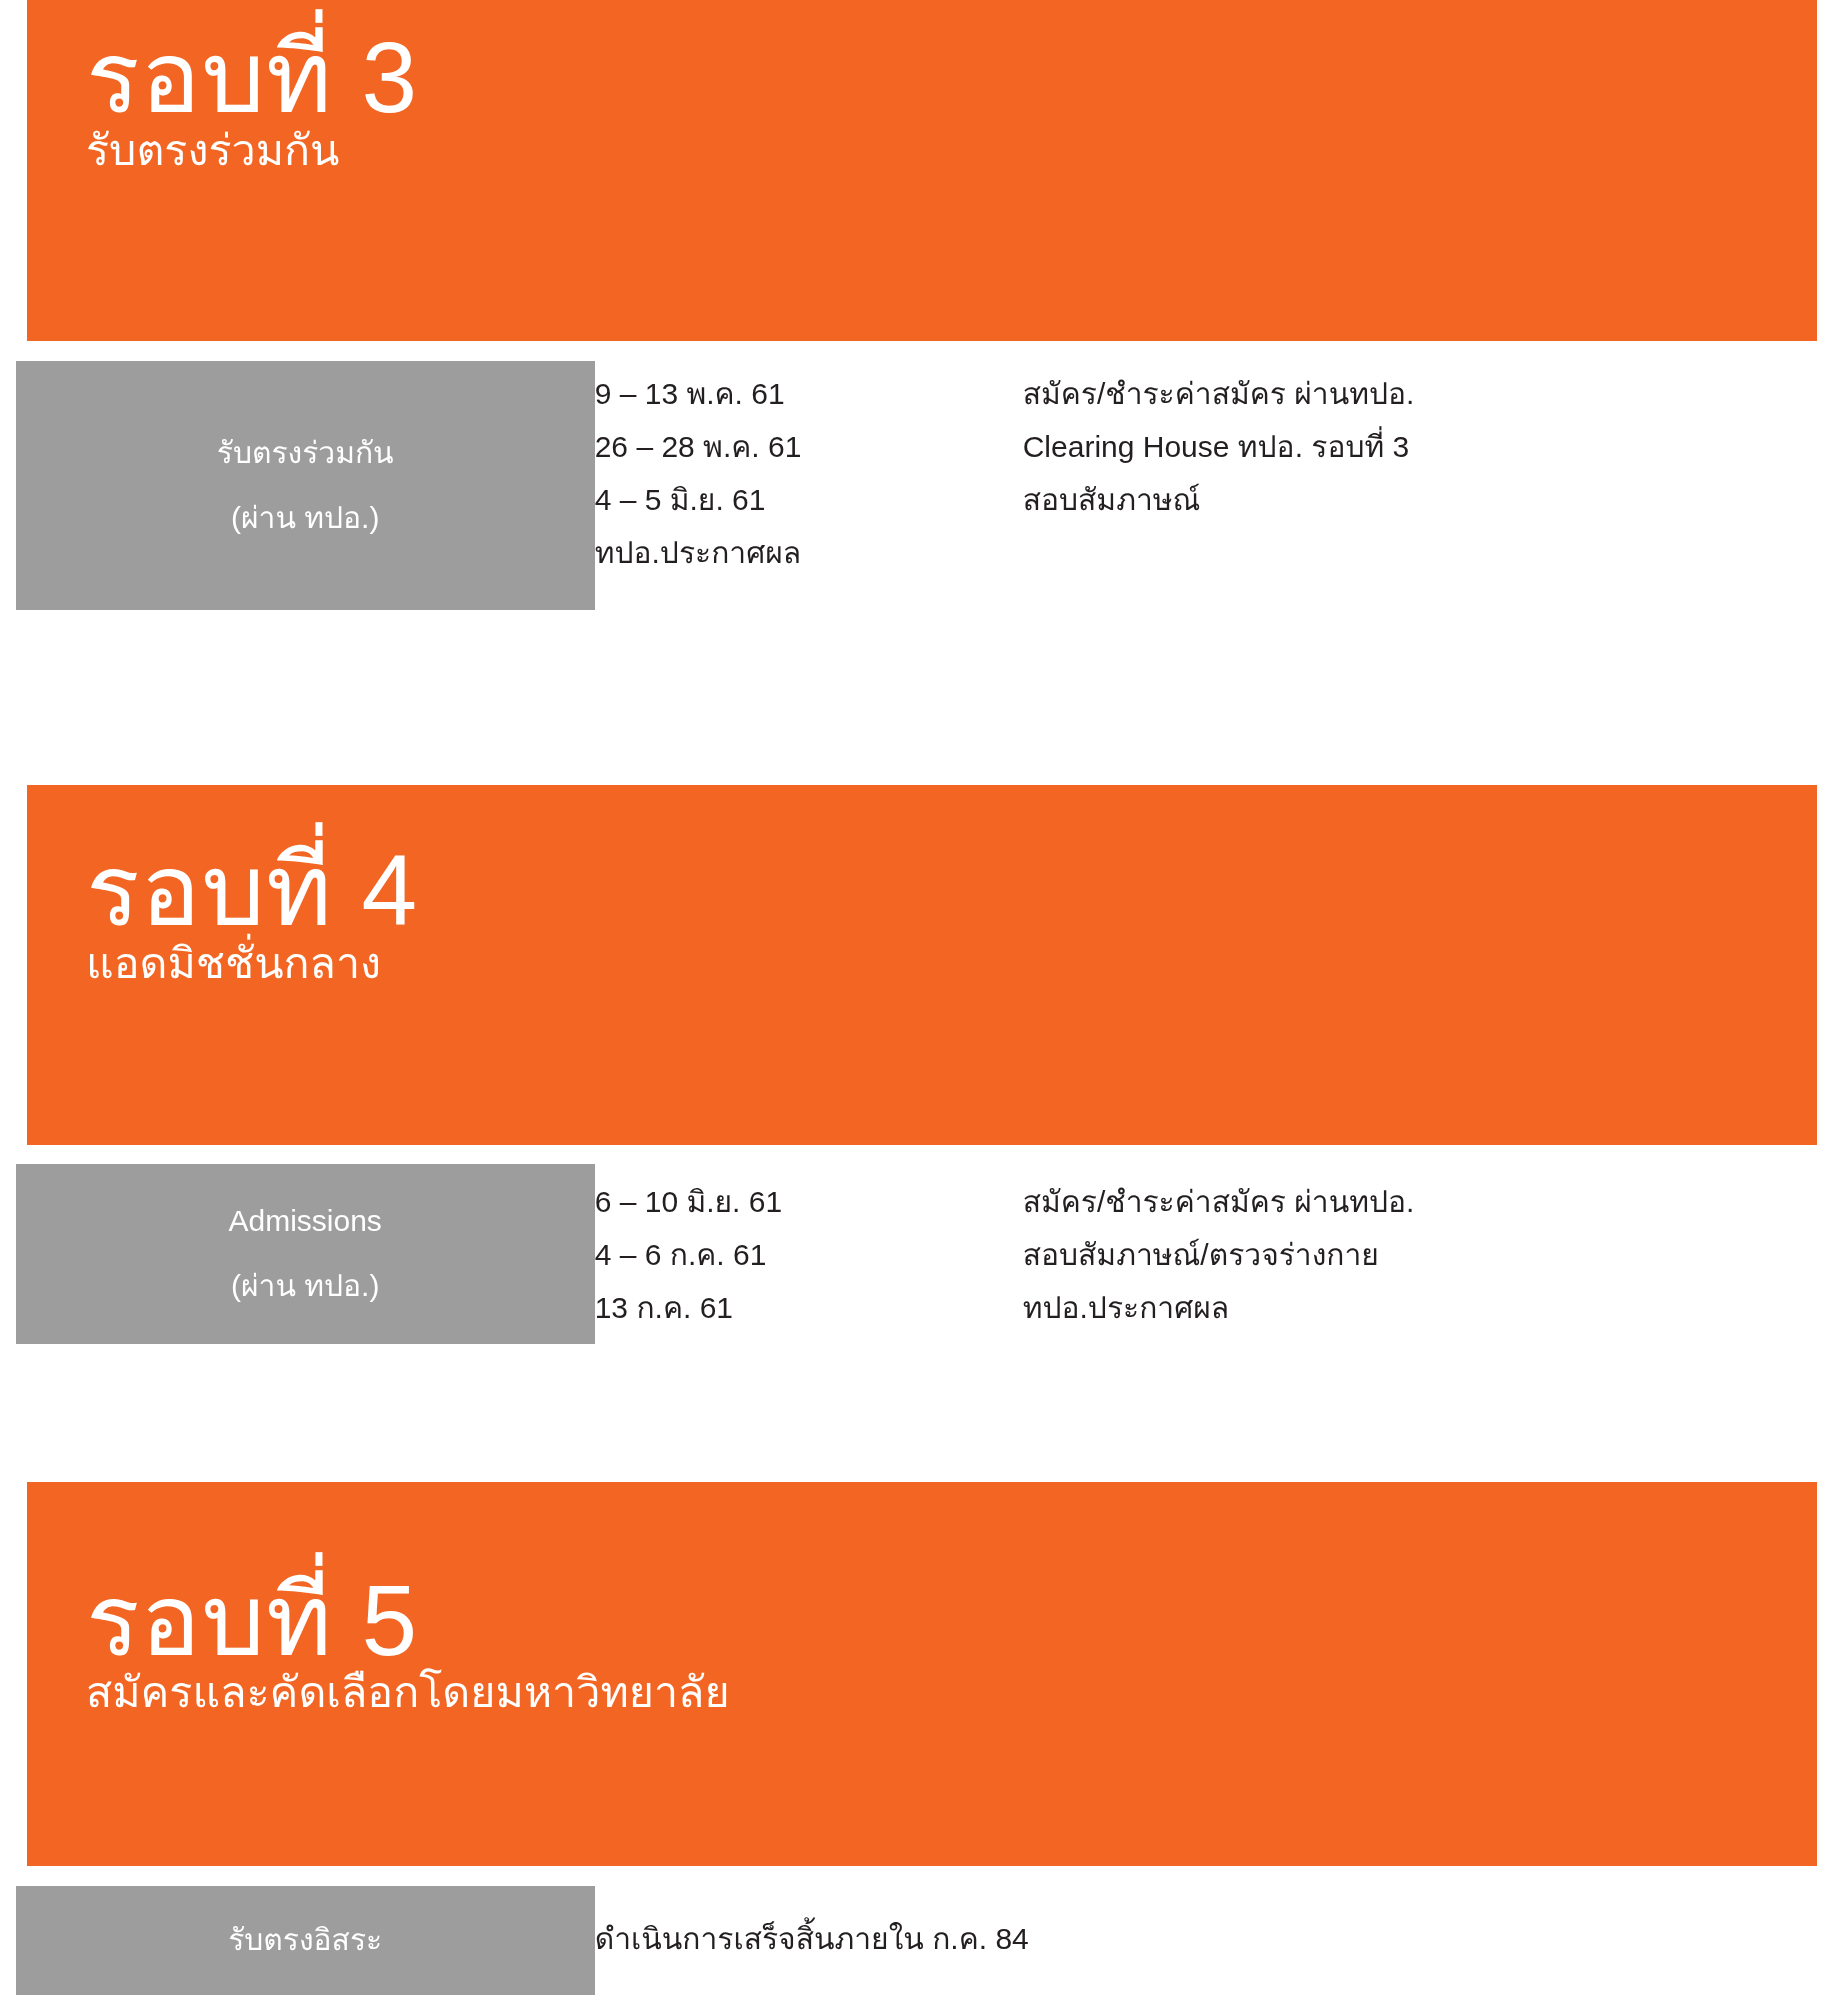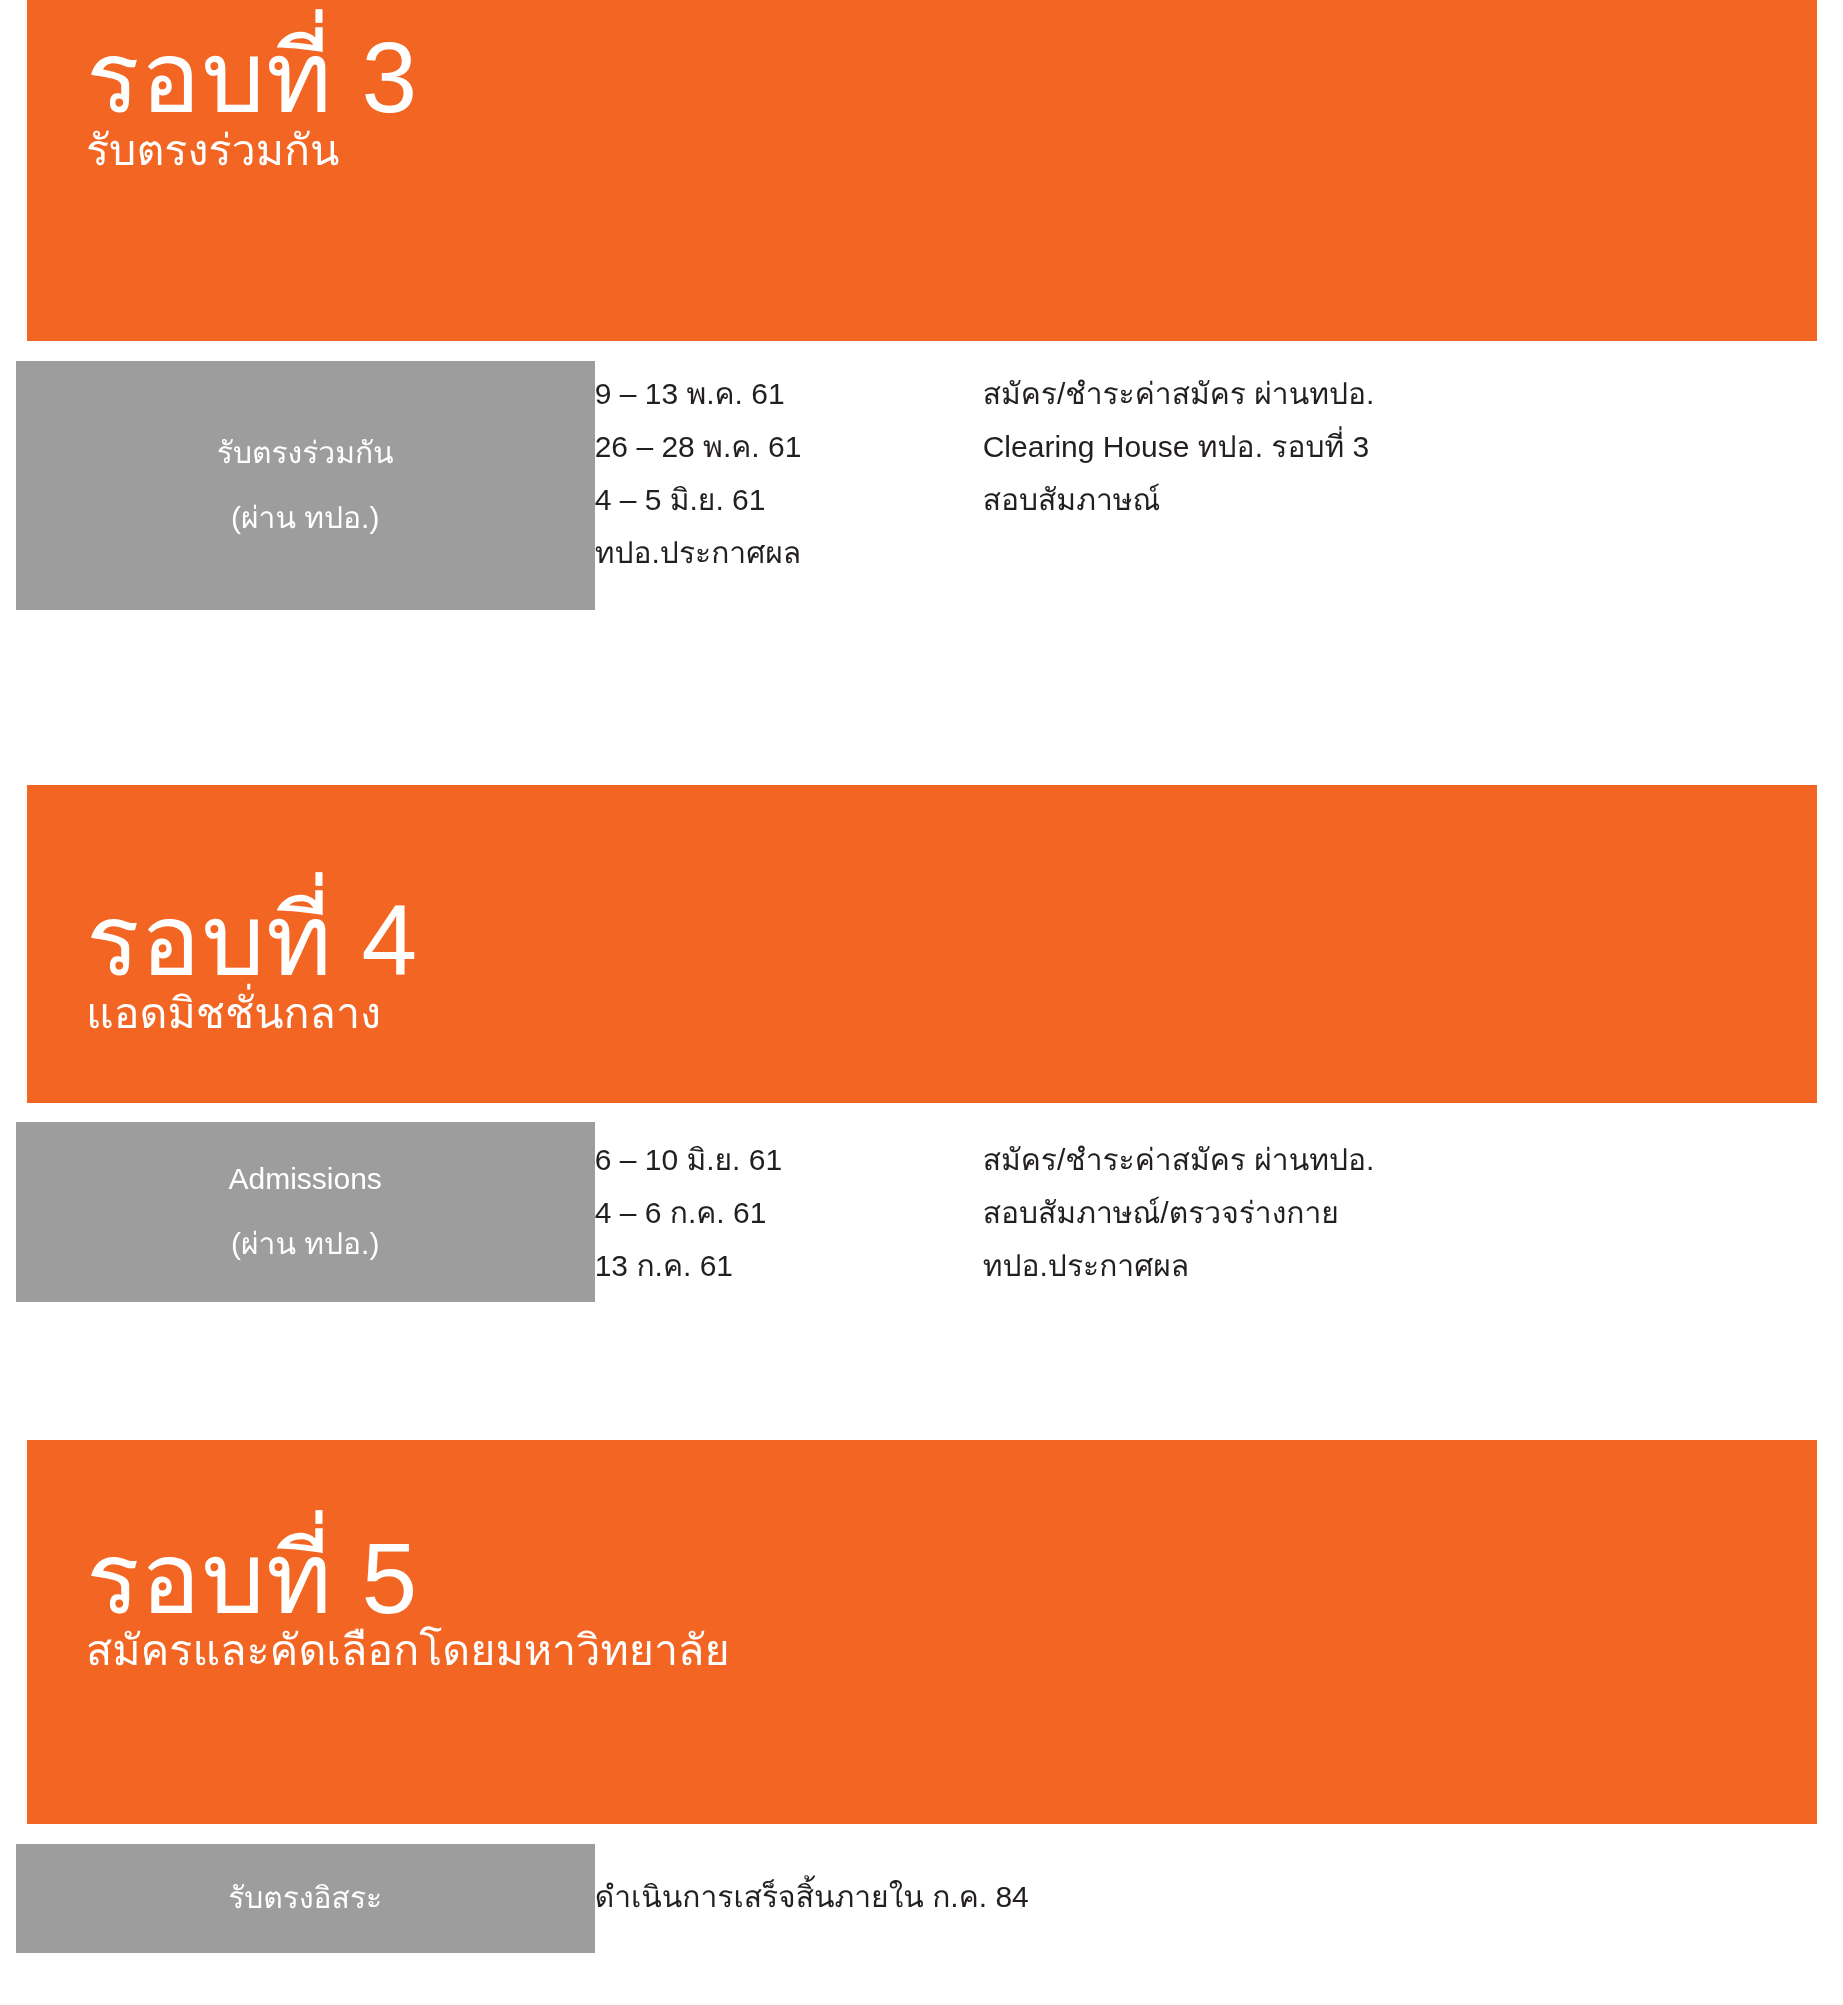--- a/index.html
+++ b/index.html
@@ -88,20 +88,21 @@
   .schedule {
     flex: 1;
     padding-left: 0;
     padding-top: 5.5px;
   }
 
   .sched-row {
     display: flex;
     align-items: baseline;
     margin-bottom: 14px;
+    gap: 40px;
   }
 
   .sched-date {
     width: 388px;
     flex: 0 0 388px;
     font-size: 30px;
     line-height: 1.3;
     color: #231f20;
     white-space: nowrap;
   }
@@ -113,21 +114,21 @@
     white-space: nowrap;
   }
 
   
   #round-3 .round-banner { padding-top: 24px; padding-bottom: 16.6px; height: 341px; }
   #round-3 .round-body { margin-top: 20px; }
   #round-3 .grey-box { height: 249px; }
   #round-3 .schedule { padding-top: 13px; }
 
   #round-4 { margin-top: 175px; }
-  #round-4 .round-banner { padding-top: 102px; padding-bottom: 16.6px; height: 318px; }
+  #round-4 .round-banner { padding-top: 52px; padding-bottom: 16.6px; height: 360px; }
   #round-4 .round-body { margin-top: 18.5px; }
   #round-4 .grey-box { height: 180px; }
   #round-4 .schedule { padding-top: 18.5px; }
 
   #round-5 { margin-top: 138px; }
   #round-5 .round-banner { padding-top: 85px; padding-bottom: 18.5px; height: 384px; }
   #round-5 .round-body { margin-top: 20px; }
   #round-5 .grey-box { height: 109px; }
   #round-5 .schedule { padding-top: 33px; }
 </style>

